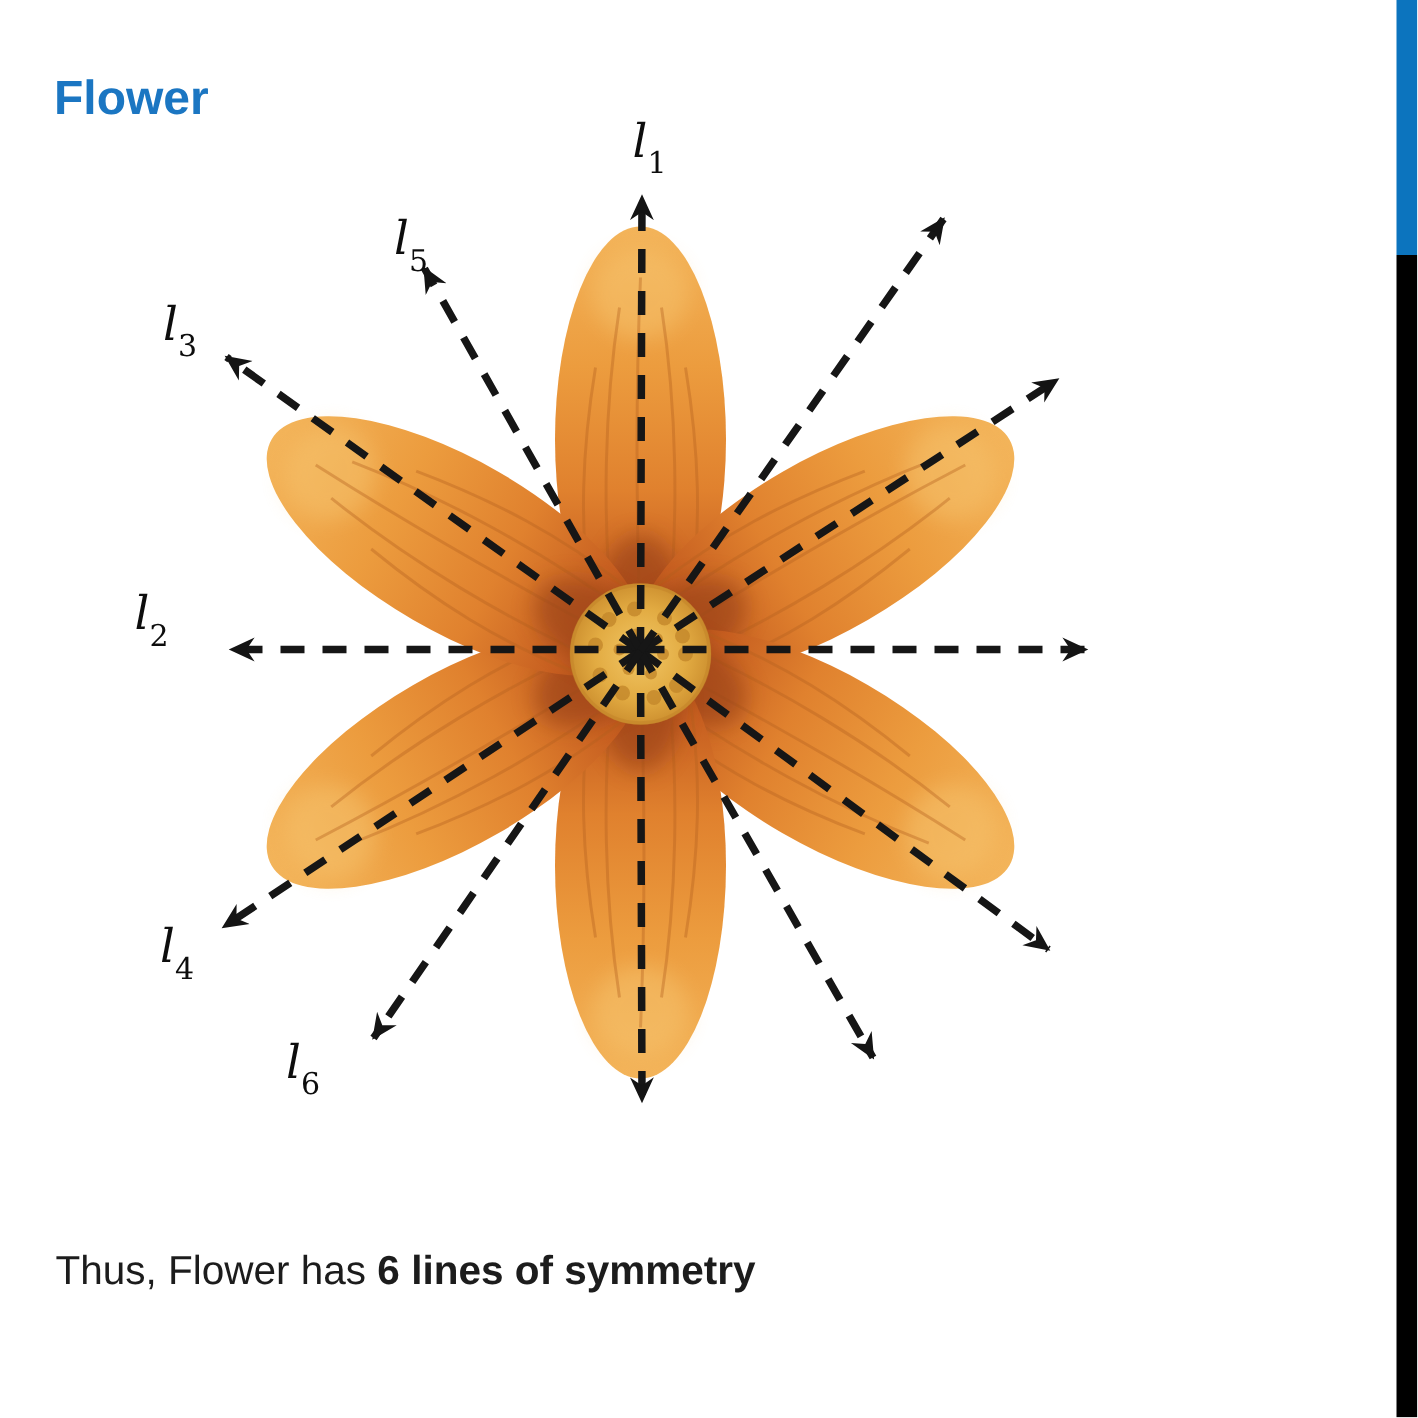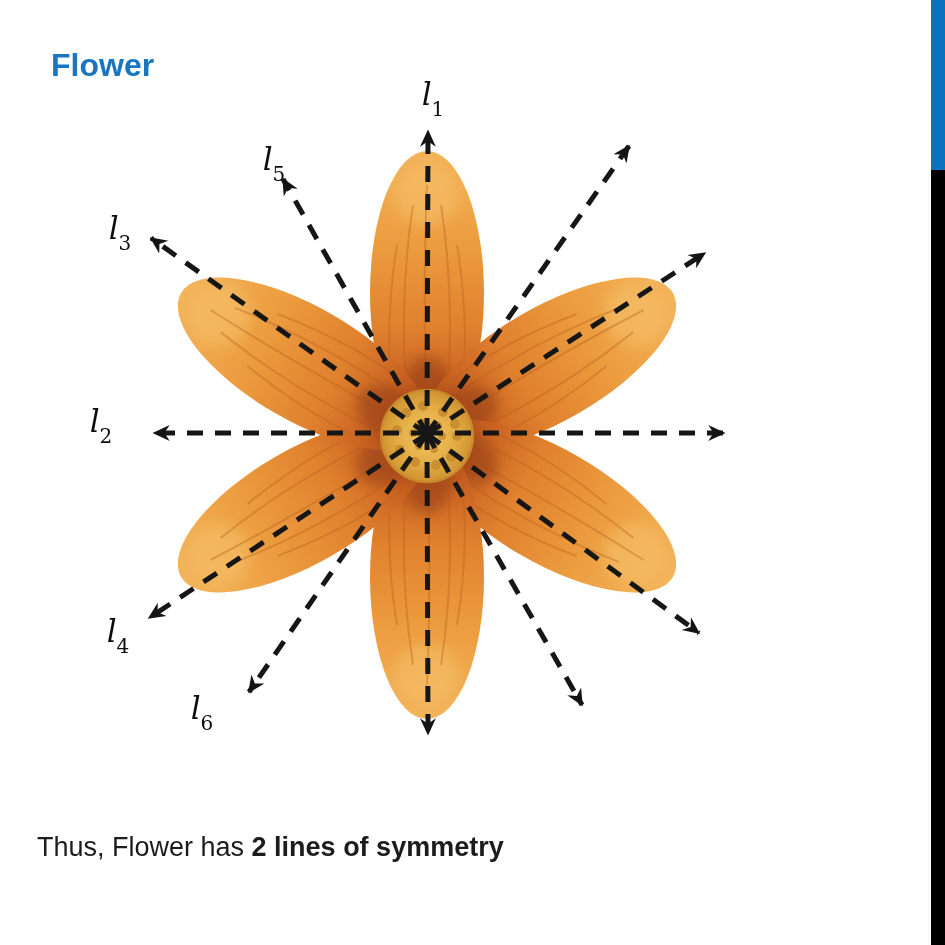--- a/index.html
+++ b/index.html
@@ -2,21 +2,21 @@
 <html><head>
 <meta charset="utf-8">
 <style>
   html,body{margin:0;padding:0;background:#ffffff;}
   .page{
     position:relative;width:945px;height:945px;background:#ffffff;overflow:hidden;
     font-family:"Liberation Sans",sans-serif;
   }
   .page-title{
     position:absolute;left:36px;top:47px;
-    font-size:32px;font-weight:bold;color:#1B76C2;letter-spacing:0px;margin-left:15px;
+    font-size:32px;font-weight:bold;color:#1B76C2;letter-spacing:0px;
   }
   .brand{
     position:absolute;right:42px;top:8px;
     font-family:"DejaVu Serif",serif;font-style:italic;font-weight:bold;
     font-size:44px;color:#0b0b0b;letter-spacing:-2px;
   }
   .bar-blue{position:absolute;right:0;top:0;width:14px;height:170px;background:#0C74BE;}
   .bar-black{position:absolute;right:0;top:170px;width:14px;height:775px;background:#000000;}
   .diagram-svg{position:absolute;left:0;top:0;}
   .line-label{
@@ -118,23 +118,23 @@
       <line x1="427" y1="434" x2="149" y2="618" marker-end="url(#arrow)"></line>
       <line x1="427" y1="434" x2="705" y2="253" marker-end="url(#arrow)"></line>
       <line x1="427" y1="434" x2="283" y2="179" marker-end="url(#arrow)"></line>
       <line x1="427" y1="434" x2="582" y2="705" marker-end="url(#arrow)"></line>
       <line x1="427" y1="434" x2="249" y2="692" marker-end="url(#arrow)"></line>
       <line x1="427" y1="434" x2="629" y2="146" marker-end="url(#arrow)"></line>
     </g>
   </svg>
 
   <div class="line-label" style="left:433px;top:97px"><span>l</span><sub>1</sub></div>
-  <div class="line-label" style="left:101px;top:424px"><span>l</span><sub>2</sub></div>
-  <div class="line-label" style="left:120px;top:231px"><span>l</span><sub>3</sub></div>
+  <div class="line-label" style="left:101px;top:412px"><span>l</span><sub>2</sub></div>
+  <div class="line-label" style="left:120px;top:219px"><span>l</span><sub>3</sub></div>
   <div class="line-label" style="left:118px;top:634px"><span>l</span><sub>4</sub></div>
   <div class="line-label" style="left:274px;top:162px"><span>l</span><sub>5</sub></div>
   <div class="line-label" style="left:202px;top:711px"><span>l</span><sub>6</sub></div>
 
   <div class="caption">
-    <span>Thus, Flower has </span><span class="bold">2 lines of symmetry</span>
+    <span>Thus, Flower has </span><span class="bold">6 lines of symmetry</span>
   </div>
 
 </div>
 
 </body></html>

